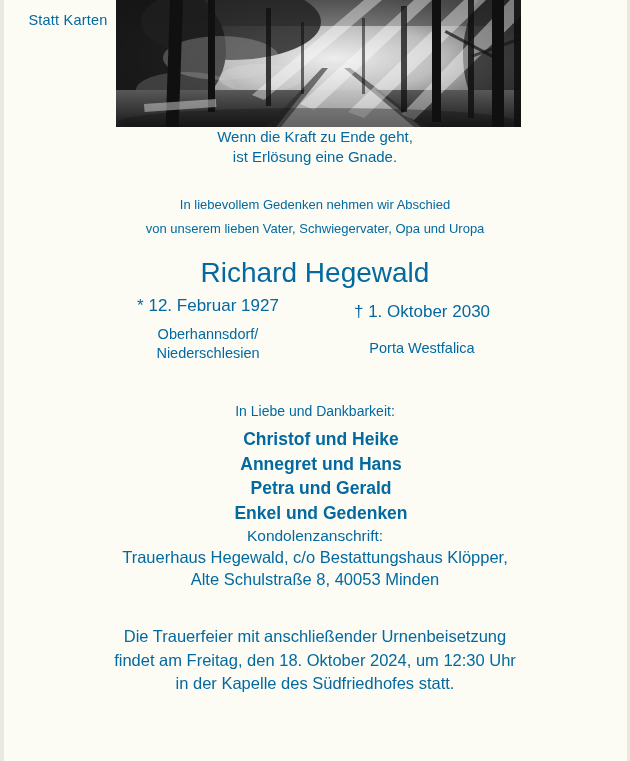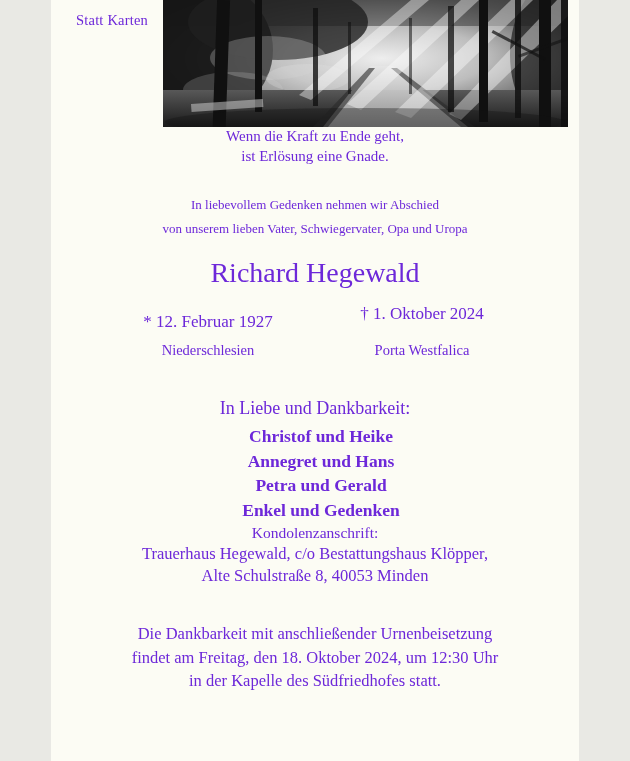--- a/index.html
+++ b/index.html
@@ -1,24 +1,24 @@
 <!DOCTYPE html>
 <html><head>
 <meta charset="utf-8">
 <style>
   * { margin: 0; padding: 0; box-sizing: border-box; }
   html, body { background: #e9e9e4; }
   .page {
     position: relative;
-    width: 528px;
+    width: 623px;
     height: 761px;
     margin: 0 auto;
     background: #fcfcf4;
-    font-family: Liberation Serif, serif;
-    color: #6d28d9;
+    font-family: Liberation Sans, sans-serif;
+    color: #0369a1;
     overflow: hidden;
   }
   .statt-karten {
     position: absolute;
     left: 25px;
     top: 12px;
     font-size: 14.5px;
     letter-spacing: 0.2px;
   }
   .photo {
@@ -45,32 +45,31 @@
     font-size: 13px;
     line-height: 23.5px;
   }
   .deceased-name {
     margin-top: 11px;
     font-size: 28px;
     line-height: 44px;
     font-weight: 400;
   }
   .dates-row {
-    margin-top: 8px;
     display: flex;
     justify-content: center;
-    align-items: flex-end;
+    align-items: center;
     gap: 44px;
   }
   .date-col { width: 170px; text-align: center; }
   .date-line { font-size: 17px; line-height: 21px; }
   .place { margin-top: 9px; font-size: 14.5px; line-height: 19px; }
   .place-death { margin-top: 17px; }
   .mourners { margin-top: 38px; }
-  .mourners-heading { font-size: 18px; line-height: 20px; }
+  .mourners-heading { font-size: 14px; line-height: 20px; }
   .mourner-name {
     font-size: 17.5px;
     line-height: 24.5px;
     font-weight: 700;
     margin-left: 12px;
   }
   .mourner-names { margin-top: 6px; }
   .condolence { }
   .condolence-heading { font-size: 15.5px; line-height: 21px; }
   .condolence-line { font-size: 16.5px; line-height: 22px; }
@@ -147,25 +146,26 @@
       <div>In liebevollem Gedenken nehmen wir Abschied</div>
       <div>von unserem lieben Vater, Schwiegervater, Opa und Uropa</div>
     </div>
 
     <div class="deceased-name">Richard Hegewald</div>
 
     <div class="dates-row">
       <div class="date-col">
         <div class="date-line">* 12. Februar 1927</div>
         <div class="place">
+          <div>Oberhannsdorf/</div>
           <div>Niederschlesien</div>
         </div>
       </div>
       <div class="date-col">
-        <div class="date-line">† 1. Oktober 2024</div>
+        <div class="date-line">† 1. Oktober 2030</div>
         <div class="place place-death">Porta Westfalica</div>
       </div>
     </div>
 
     <div class="mourners">
       <div class="mourners-heading">In Liebe und Dankbarkeit:</div>
       <div class="mourner-names">
         <div class="mourner-name">Christof und Heike</div>
         <div class="mourner-name">Annegret und Hans</div>
         <div class="mourner-name">Petra und Gerald</div>
@@ -173,19 +173,19 @@
       </div>
     </div>
 
     <div class="condolence">
       <div class="condolence-heading">Kondolenzanschrift:</div>
       <div class="condolence-line">Trauerhaus Hegewald, c/o Bestattungshaus Klöpper,</div>
       <div class="condolence-line">Alte Schulstraße 8, 40053 Minden</div>
     </div>
 
     <div class="funeral">
-      <div>Die Dankbarkeit mit anschließender Urnenbeisetzung</div>
+      <div>Die Trauerfeier mit anschließender Urnenbeisetzung</div>
       <div>findet am Freitag, den 18. Oktober 2024, um 12:30 Uhr</div>
       <div>in der Kapelle des Südfriedhofes statt.</div>
     </div>
 
   </div>
 </div>
 
 </body></html>

